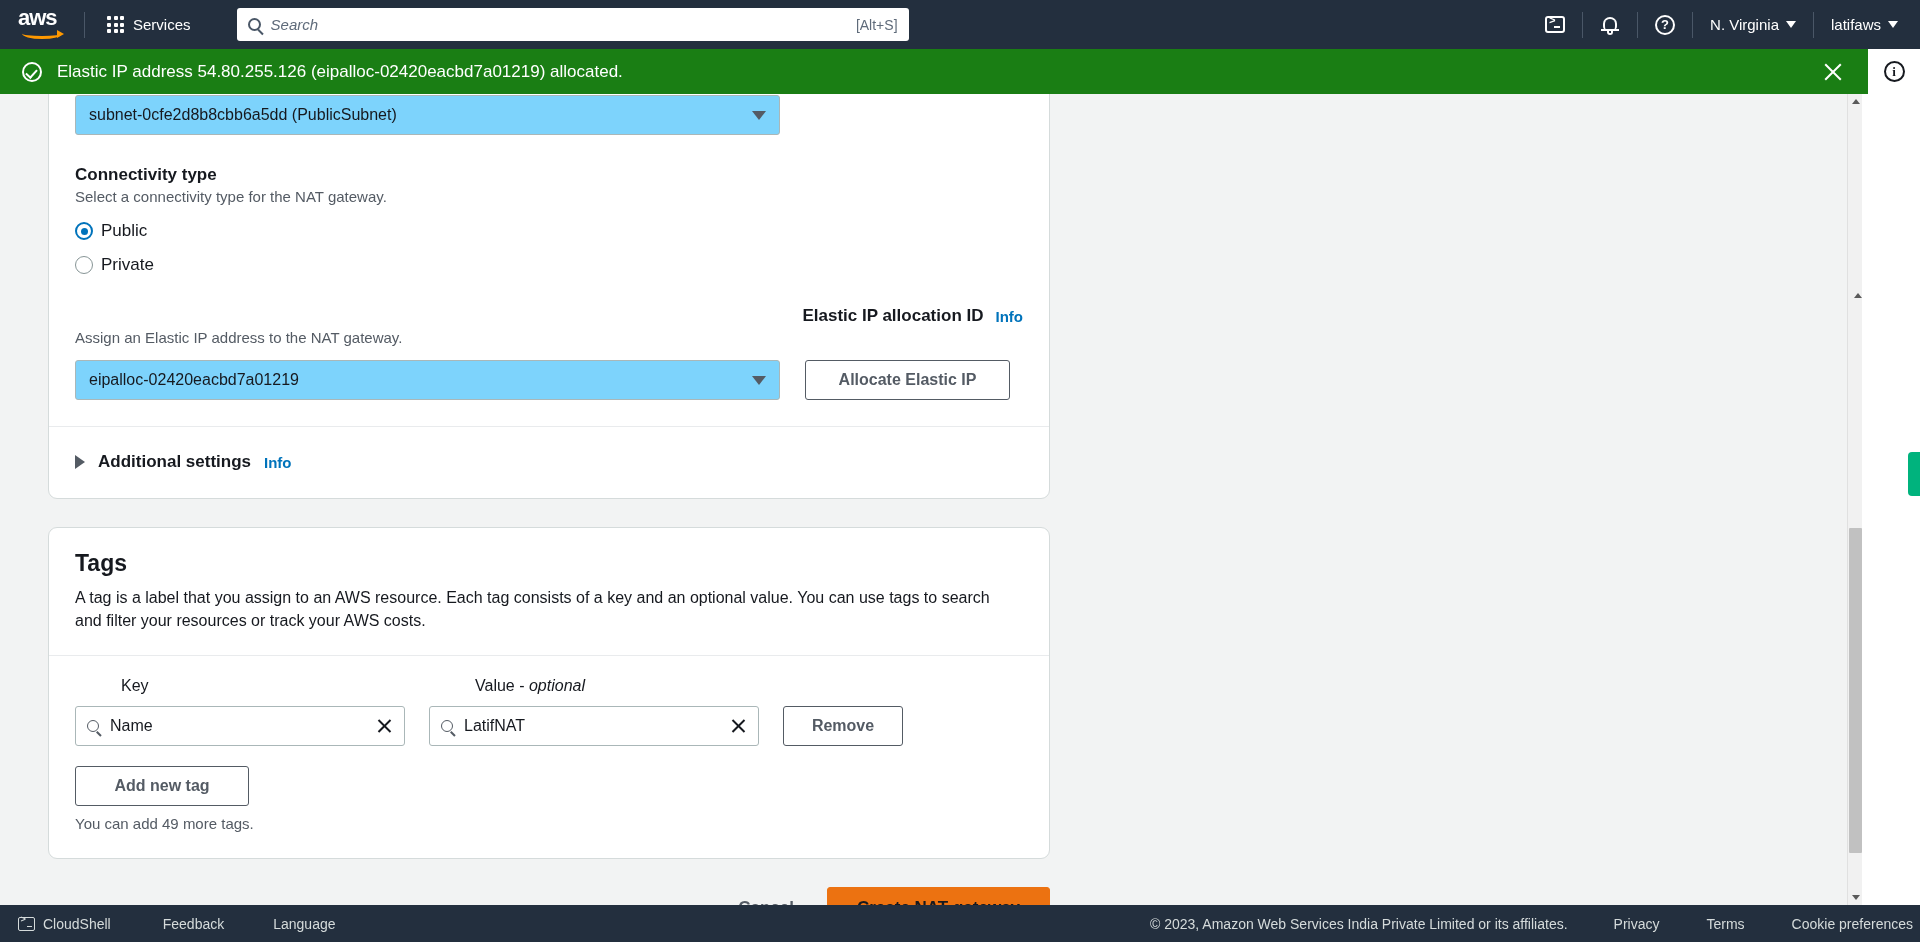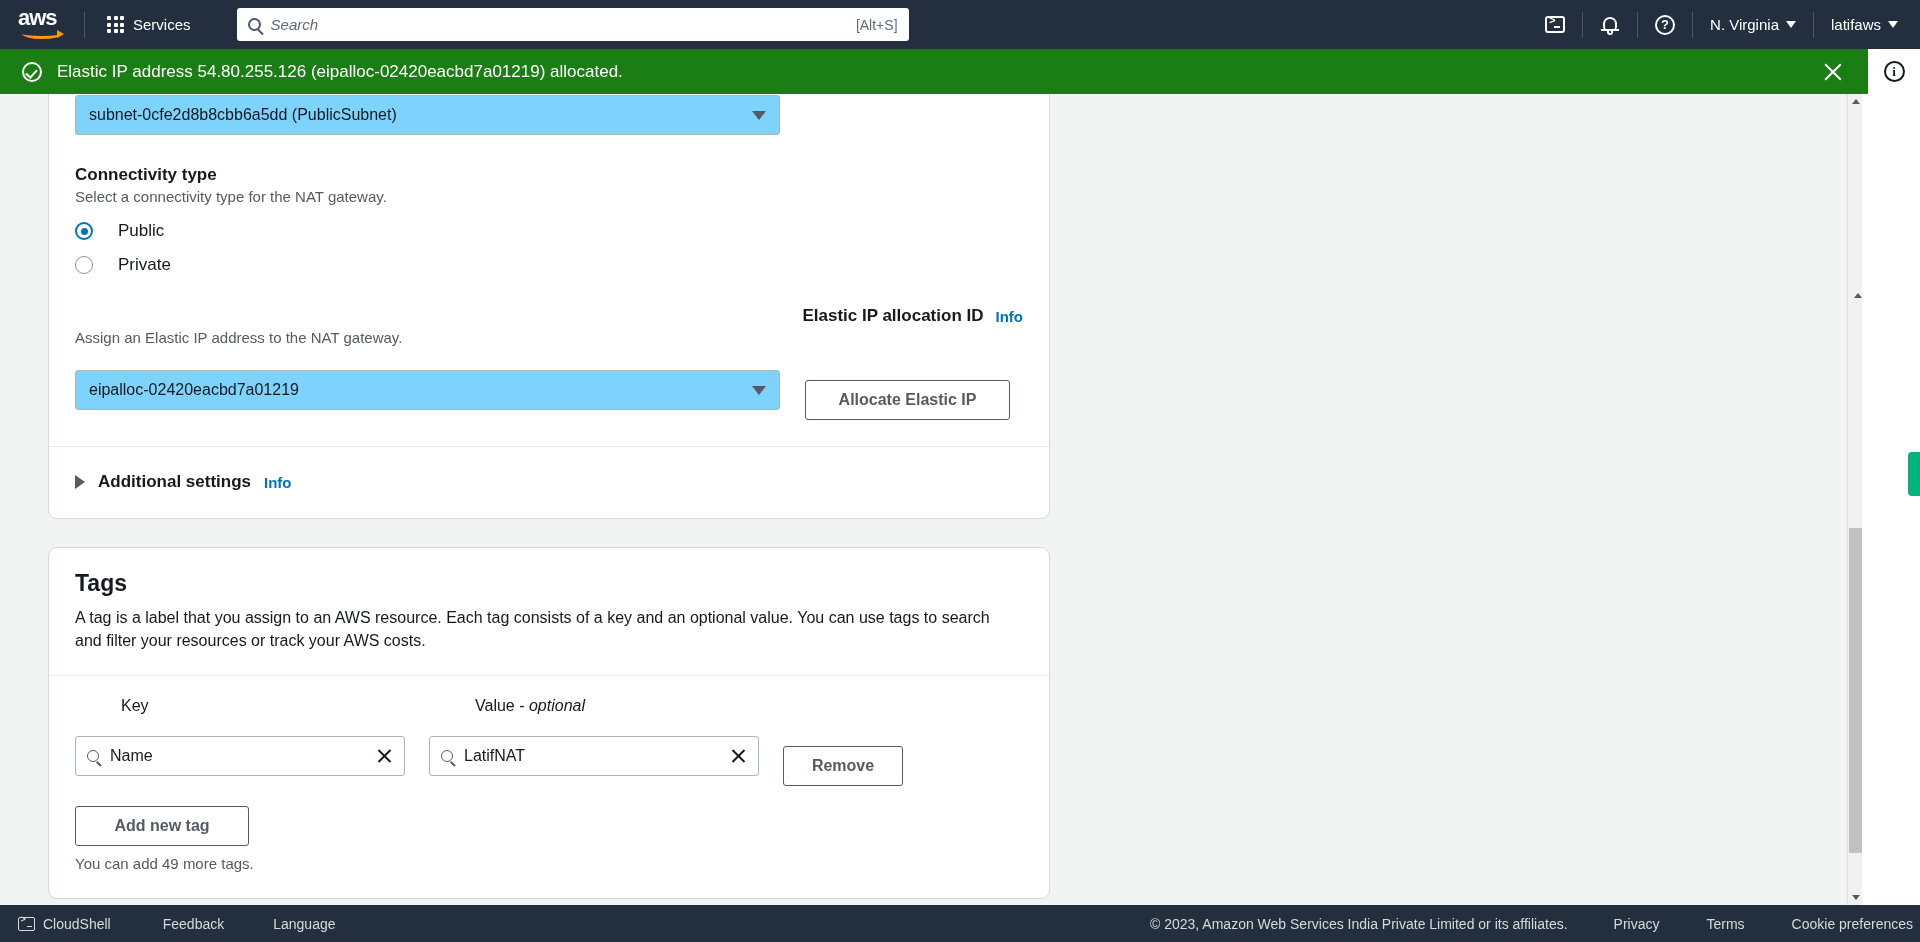--- a/index.html
+++ b/index.html
@@ -204,39 +204,39 @@
     height: 40px; border: 1px solid #aab7b8; border-radius: 3px;
     background: #7dd3fc; display: flex; align-items: center;
     padding: 0 13px; cursor: pointer;
   }
   .select-box .val { font-size: 16px; color: #16191f; flex: 1; }
   .select-box .ar {
     width: 0; height: 0; border-left: 7px solid transparent;
     border-right: 7px solid transparent; border-top: 9px solid #545b64;
   }
 
-  .radio-row { display: flex; align-items: center; gap: 25px; }
+  .radio-row { display: flex; align-items: center; gap: 8px; }
   .radio {
     width: 18px; height: 18px; border-radius: 50%;
     border: 1.5px solid #879596; background: #ffffff;
     position: relative; flex: none; cursor: pointer;
   }
   .radio.on { border: 2px solid #0073bb; }
   .radio.on::after {
     content: ""; position: absolute; left: 3.5px; top: 3.5px;
     width: 7px; height: 7px; border-radius: 50%; background: #0073bb;
   }
   .radio-label { font-size: 17px; color: #16191f; }
 
   .btn {
     border: 1px solid #545b64; border-radius: 3px;
     background: #ffffff; color: #545b64;
     font-size: 16px; font-weight: 700; cursor: pointer;
     font-family: "Liberation Sans", sans-serif;
-    display: inline-flex; align-items: center; justify-content: center; margin-top: 20px;
+    display: inline-flex; align-items: center; justify-content: center;
   }
   .btn-primary {
     background: #ec7211; border: 1px solid #ec7211; color: #16191f;
     font-size: 17px; font-weight: 700; border-radius: 3px;
     cursor: pointer; font-family: "Liberation Sans", sans-serif;
     display: inline-flex; align-items: center; justify-content: center;
   }
 
   .expander-row { display: flex; align-items: center; gap: 13px; }
   .tri-right {

